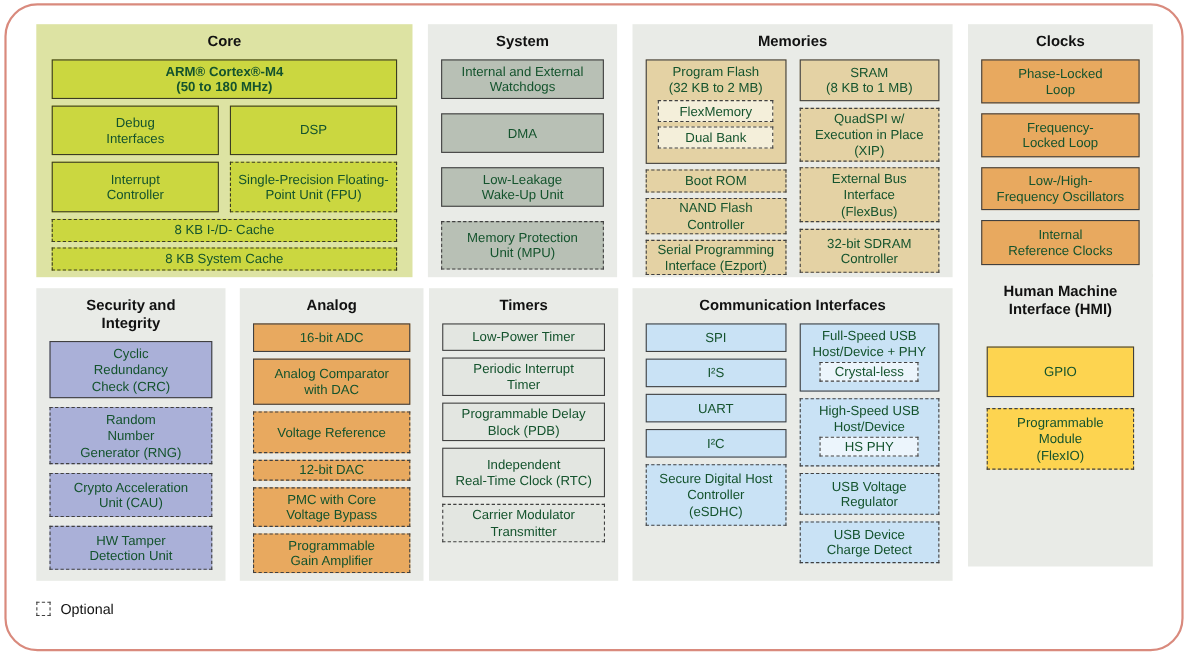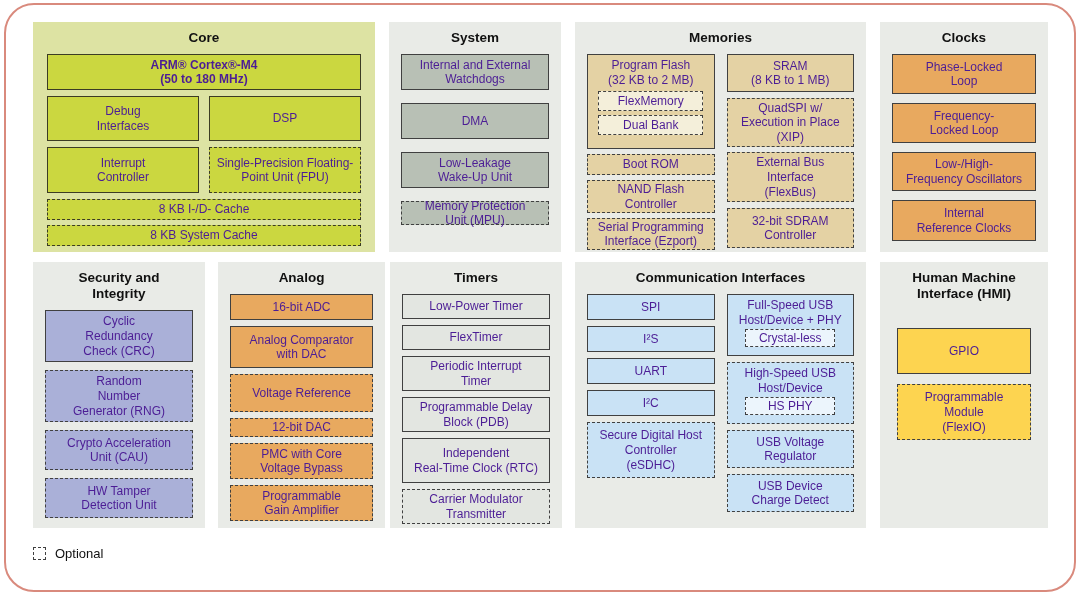--- a/index.html
+++ b/index.html
@@ -16,42 +16,42 @@
     padding:6px 12px 4px; overflow:hidden;
   }
   .panel h2 {
     margin:2px 0 8px; font-size:13.5px; line-height:1.2; font-weight:bold;
     text-align:center; white-space:pre-line; color:#111;
   }
   .blk {
     box-sizing:border-box; border:1.6px solid #404040; background:#fff;
     display:flex; align-items:center; justify-content:center;
     text-align:center; font-size:12px; line-height:1.22;
-    white-space:pre-line; margin-bottom:6px; color:#4c1d95;
+    white-space:pre-line; margin-bottom:6px; color:#14532d;
   }
   .dashed { border-style:dashed; }
   .bold { font-weight:bold; }
   .row { display:flex; gap:10px; margin-bottom:6px;justify-content:space-between; }
   .row .blk { flex:1; margin-bottom:0; }
   .cols { display:flex; gap:12px; }
   .col { flex:1; display:flex; flex-direction:column; min-width:0; }
   .container { flex-direction:column; justify-content:flex-start; padding-top:3px; }
   .container .lbl { white-space:pre-line; }
   .sub { margin:4px auto 0; flex:none; }
 
   
   .core     { left:33px;  top:22px;  width:342px; height:230px; background:#dde3a3; padding:6px 14px 4px; }
   .system   { left:389px; top:22px;  width:172px; height:230px; }
   .memories { left:575px; top:22px;  width:291px; height:230px; }
   .clocks   { left:880px; top:22px;  width:168px; height:230px; }
   .security { left:33px;  top:262px; width:172px; height:266px; }
   .analog   { left:218px; top:262px; width:167px; height:266px; }
   .timers   { left:390px; top:262px; width:172px; height:266px; }
   .comm     { left:575px; top:262px; width:291px; height:266px; }
-  .hmi      { left:880px; top:262px; width:168px; height:266px; padding:6px 17px 4px; }
+  .hmi      { left:880px; top:249px; width:168px; height:266px; padding:6px 17px 4px; }
 
   
   .core .blk     { background:#cbd740; border-color:#3c3c24; }
   .system .blk   { background:#b8c0b5; margin-bottom:13px; }
   .memories .blk { background:#e4d2a4; }
   .memories .blk.memsub { background:#f4efda; width:84%; }
   .clocks .blk   { background:#e8a95f; margin-bottom:9px; }
   .security .blk { background:#aab0d8; margin-bottom:8px; }
   .analog .blk   { background:#e8a95f; }
   .timers .blk   { background:#e3e6e1; }
@@ -92,21 +92,21 @@
   <div class="blk dashed" style="height:21px">8 KB System Cache</div>
 </section>
 
 <section class="panel system">
   <h2>System</h2>
   <div class="blk" style="height:36px">Internal and External
 Watchdogs</div>
   <div class="blk" style="height:36px">DMA</div>
   <div class="blk" style="height:36px">Low-Leakage
 Wake-Up Unit</div>
-  <div class="blk dashed" style="height:24px">Memory Protection
+  <div class="blk dashed" style="height:44px">Memory Protection
 Unit (MPU)</div>
 </section>
 
 <section class="panel memories">
   <h2>Memories</h2>
   <div class="cols">
     <div class="col">
       <div class="blk container" style="height:95px;margin-bottom:5px">
         <div class="lbl">Program Flash
 (32 KB to 2 MB)</div>
@@ -170,21 +170,20 @@
   <div class="blk dashed" style="height:19px">12-bit DAC</div>
   <div class="blk dashed" style="height:36px">PMC with Core
 Voltage Bypass</div>
   <div class="blk dashed" style="height:36px">Programmable
 Gain Amplifier</div>
 </section>
 
 <section class="panel timers">
   <h2>Timers</h2>
   <div class="blk" style="height:25px">Low-Power Timer</div>
-  <div class="blk" style="height:25px">FlexTimer</div>
   <div class="blk" style="height:35px">Periodic Interrupt
 Timer</div>
   <div class="blk" style="height:35px">Programmable Delay
 Block (PDB)</div>
   <div class="blk" style="height:45px">Independent
 Real-Time Clock (RTC)</div>
   <div class="blk dashed" style="height:35px">Carrier Modulator
 Transmitter</div>
 </section>
 

